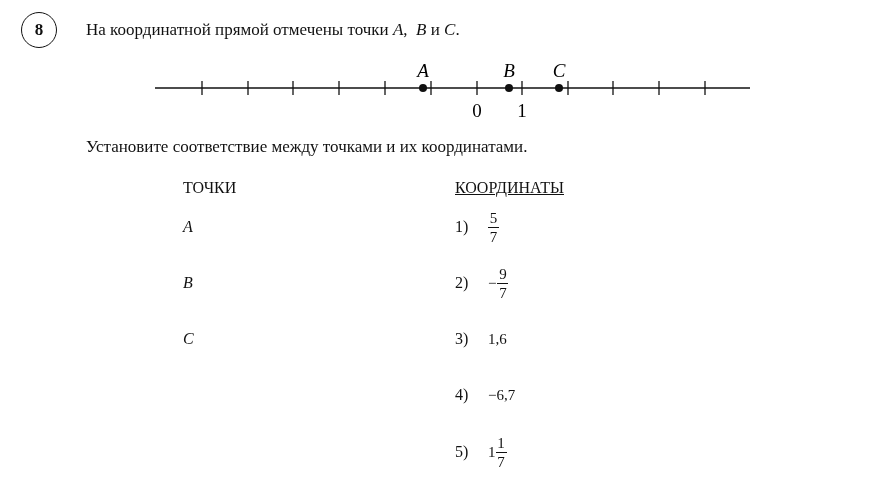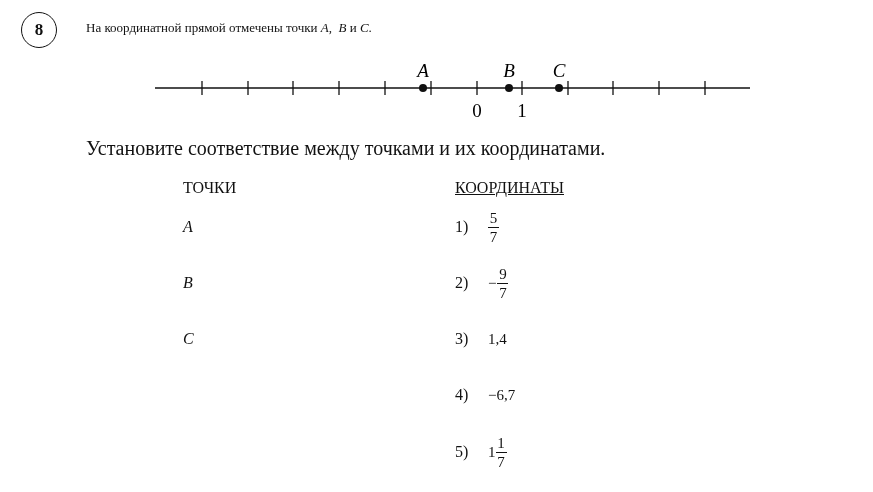--- a/index.html
+++ b/index.html
@@ -1,24 +1,24 @@
 <!DOCTYPE html>
 <html><head>
 <meta charset="utf-8">
 <style>
   html, body { margin:0; padding:0; }
   body { width:873px; height:492px; background:#ffffff; position:relative; overflow:hidden;
          font-family:"Liberation Serif", "DejaVu Serif", serif; color:#111; }
   .abs { position:absolute; }
   .task-num { left:21px; top:12px; width:36px; height:36px; border:1.5px solid #111; border-radius:50%;
               display:flex; align-items:center; justify-content:center; font-weight:bold; font-size:17px; box-sizing:border-box; }
-  .intro { left:86px; top:20px; font-size:13px; white-space:nowrap; }
+  .intro { left:86px; top:20px; font-size:17px; white-space:nowrap; }
   .intro i { font-style:italic; }
   .numline { left:0; top:0; }
-  .instr { left:86px; top:137px; font-size:20px; white-space:nowrap; }
+  .instr { left:86px; top:137px; font-size:17px; white-space:nowrap; }
   .hdr { font-size:16px; white-space:nowrap; }
   .pt { font-size:16px; font-style:italic; }
   .opt-label { font-size:16px; }
   .frac { display:inline-flex; flex-direction:column; align-items:center; vertical-align:middle; font-size:15px; line-height:16px; }
   .frac .bar { width:11px; border-top:1px solid #111; margin:1px 0; }
   .optval { font-size:15px; display:flex; align-items:center; }
 </style>
 </head>
 <body>
 
@@ -84,21 +84,21 @@
         <span style="margin-right: 1px;">−</span>
         <span class="frac">
           <span>9</span>
           <span class="bar"></span>
           <span>7</span>
         </span>
       </span>
     </div>
     <div class="abs" style="left: 455px; top: 329px; display: flex; align-items: center; height: 20px;">
       <span class="opt-label" style="width: 33px; display: inline-block;">3)</span>
-      <span class="optval">1,4</span>
+      <span class="optval">1,6</span>
     </div>
     <div class="abs" style="left: 455px; top: 385px; display: flex; align-items: center; height: 20px;">
       <span class="opt-label" style="width: 33px; display: inline-block;">4)</span>
       <span class="optval">−6,7</span>
     </div>
     <div class="abs" style="left: 455px; top: 442px; display: flex; align-items: center; height: 20px;">
       <span class="opt-label" style="width: 33px; display: inline-block;">5)</span>
       <span class="optval">
         <span>1</span>
         <span class="frac">

